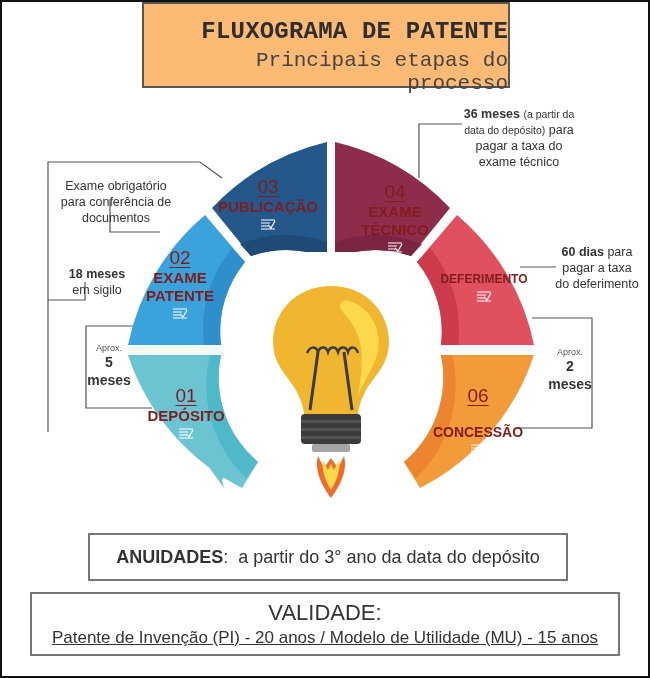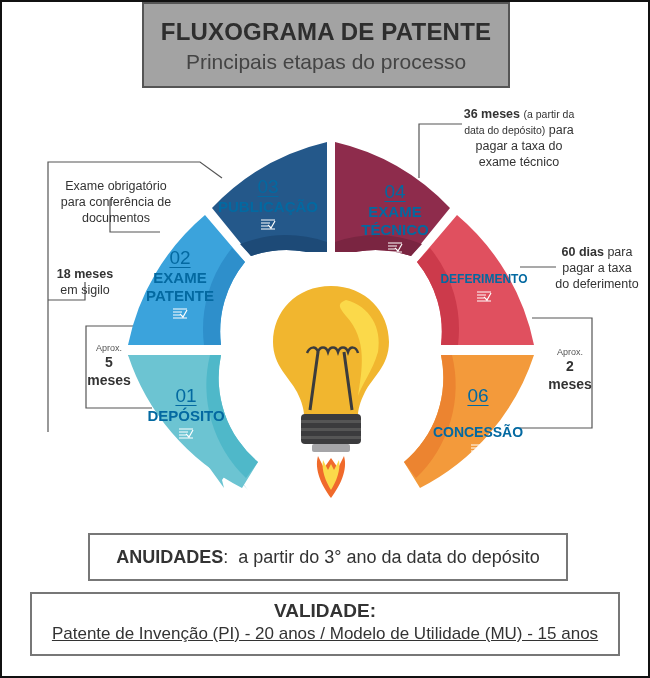--- a/index.html
+++ b/index.html
@@ -1,35 +1,35 @@
 <!DOCTYPE html>
 <html><head>
 <meta charset="utf-8">
 <style>
   html,body{margin:0;padding:0;background:#fff;}
   body{width:650px;height:678px;position:relative;overflow:hidden;font-family:"Liberation Sans",sans-serif;color:#333;}
   .frame{position:absolute;left:0;top:0;width:646px;height:674px;border:2px solid #111;box-sizing:content-box;}
-  .title-box{position:absolute;left:142px;top:2px;width:364px;height:82px;border:2px solid #555;background:#a3a3a3;text-align:center;}
+  .title-box{position:absolute;left:142px;top:2px;width:364px;height:82px;border:2px solid #555;background:#fdba74;text-align:right;font-family:Liberation Mono, monospace;}
   .title-main{font-weight:bold;font-size:24px;color:#2e2e2e;margin-top:14px;letter-spacing:0.2px;}
   .title-sub{font-size:21px;color:#444;margin-top:4px;}
   svg.diagram{position:absolute;left:0;top:0;}
   .note{position:absolute;font-size:12.5px;color:#333;text-align:center;line-height:16px;}
   .note b{font-weight:bold;}
   .note .small{font-size:10.5px;}
   .aprox{position:absolute;text-align:center;color:#333;}
   .aprox .a{font-size:9px;color:#555;}
   .aprox .n{font-size:14px;font-weight:bold;line-height:18px;}
-  .seg-label{position:absolute;text-align:center;color:#0369a1;font-weight:bold;}
+  .seg-label{position:absolute;text-align:center;color:#7f1d1d;font-weight:bold;}
   .seg-label .num{font-size:19px;font-weight:normal;text-decoration:underline;text-decoration-thickness:1px;text-underline-offset:3px;display:block;line-height:22px;}
   .seg-label .name{display:block;font-size:15px;line-height:18px;}
   .seg-label .ico{display:block;margin:3px auto 0;width:16px;height:11px;}
   .anu-box{position:absolute;left:88px;top:533px;width:476px;height:44px;border:2px solid #777;text-align:center;line-height:44px;font-size:18px;color:#333;}
   .anu-box b{font-weight:bold;}
   .val-box{position:absolute;left:30px;top:592px;width:586px;height:60px;border:2px solid #777;text-align:center;font-size:17px;color:#333;}
-  .val-box .vt{font-weight:bold;font-size:19px;margin-top:6px;}
+  .val-box .vt{font-weight:normal;font-size:22px;margin-top:6px;}
   .val-box .vd{margin-top:2px;text-decoration:underline;}
 </style>
 </head>
 <body>
 
 <div class="frame"></div>
 
 <div class="title-box">
   <div class="title-main">FLUXOGRAMA DE PATENTE</div>
   <div class="title-sub">Principais etapas do processo</div>
@@ -138,21 +138,21 @@
   <svg class="ico" viewBox="0 0 16 11">
       <path d="M1,1h14M1,4h9M1,7h7M1,10h14M8,6l3,3l4,-7" stroke="#fff" stroke-width="1.2" fill="none"></path>
     </svg>
 </div>
 
 <div class="note" style="left:56px;top:178px;width:120px;">
   <div>Exame obrigatório</div>
   <div>para conferência de</div>
   <div>documentos</div>
 </div>
-<div class="note" style="left:50px;top:266px;width:70px;">
+<div class="note" style="left:50px;top:266px;width:70px;padding-left:12px;">
   <div><b>18 meses</b></div>
   <div>em sigilo</div>
 </div>
 <div class="aprox" style="left:86px;top:343px;width:46px;">
   <div class="a">Aprox.</div>
   <div class="n">5</div>
   <div class="n">meses</div>
 </div>
 <div class="note" style="left:462px;top:106px;width:114px;">
   <div><b>36 meses</b> <span class="small">(a partir da data do depósito)</span> <span>para</span></div>

